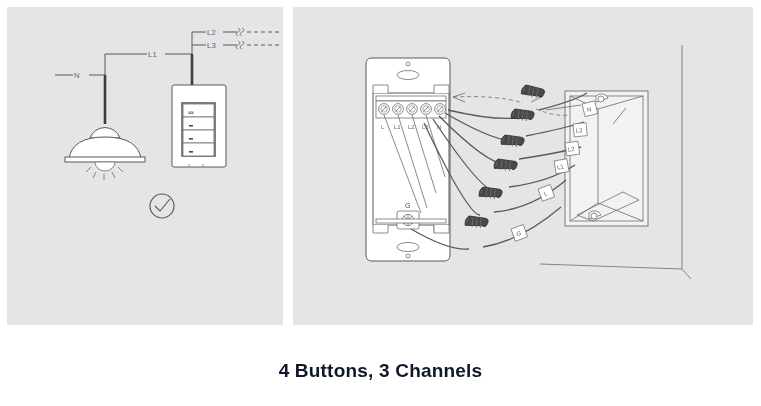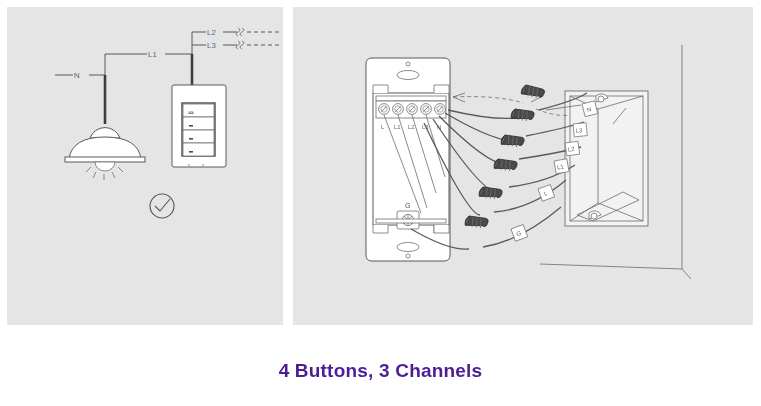--- a/index.html
+++ b/index.html
@@ -32,21 +32,21 @@
 
   text{font-family:"Liberation Sans", sans-serif;}
   .lbl{font-size:8px;fill:#4f6a86;}
   .lbl-sm{font-size:6px;fill:#4f6a86;}
   .lbl-tag{font-size:6px;fill:#4f6a86;}
   .lbl-g{font-size:7px;fill:#4a4a4c;}
 
   #caption{
     position:absolute;left:0;top:360px;width:761px;
     text-align:center;
-    font-size:19px;font-weight:bold;color:#4c1d95;
+    font-size:19px;font-weight:bold;color:#0f172a;
     letter-spacing:0.2px;
   }
 </style>
 </head>
 <body>
 
 <div id="root">
 
   <div class="panel" id="panel-left">
     <svg width="276" height="318" viewBox="0 0 276 318">

